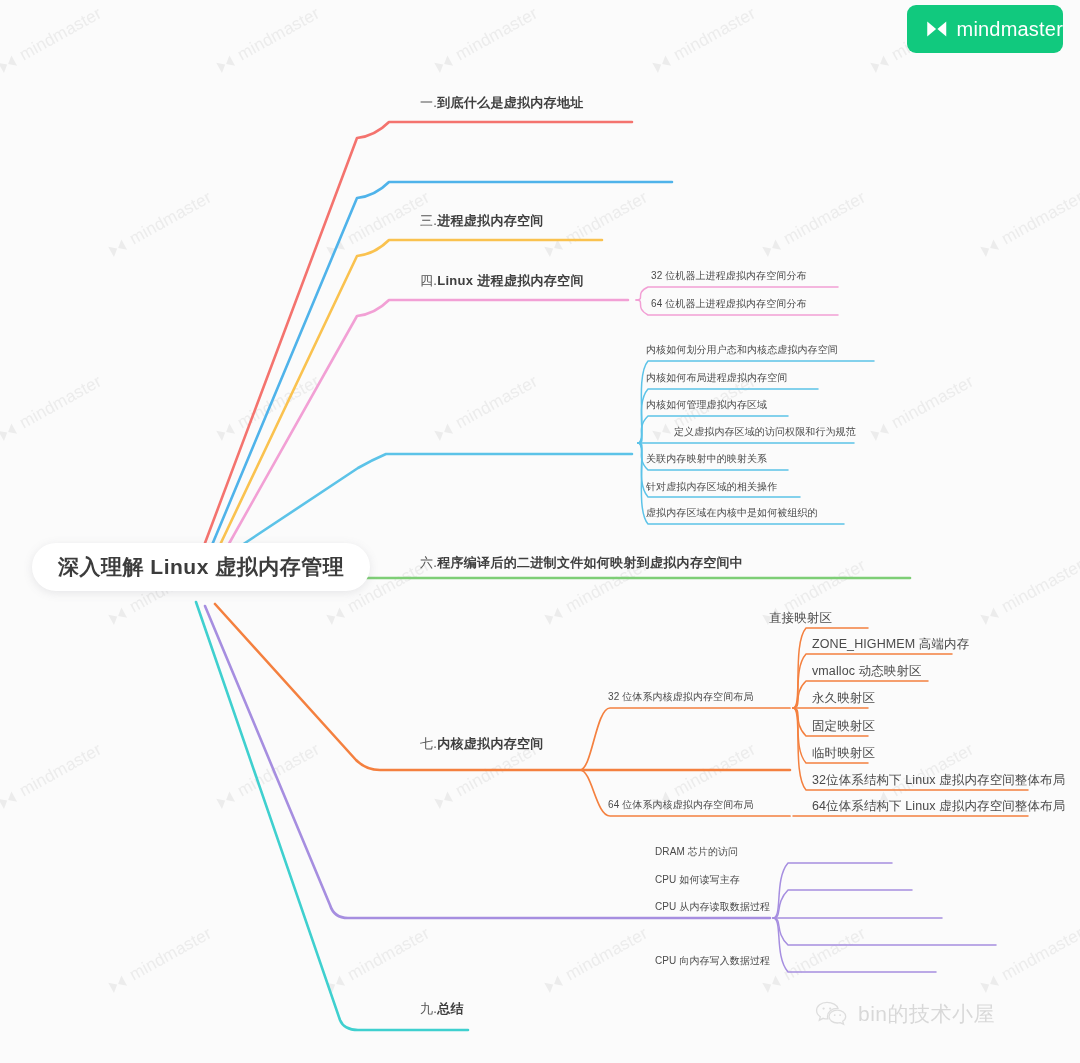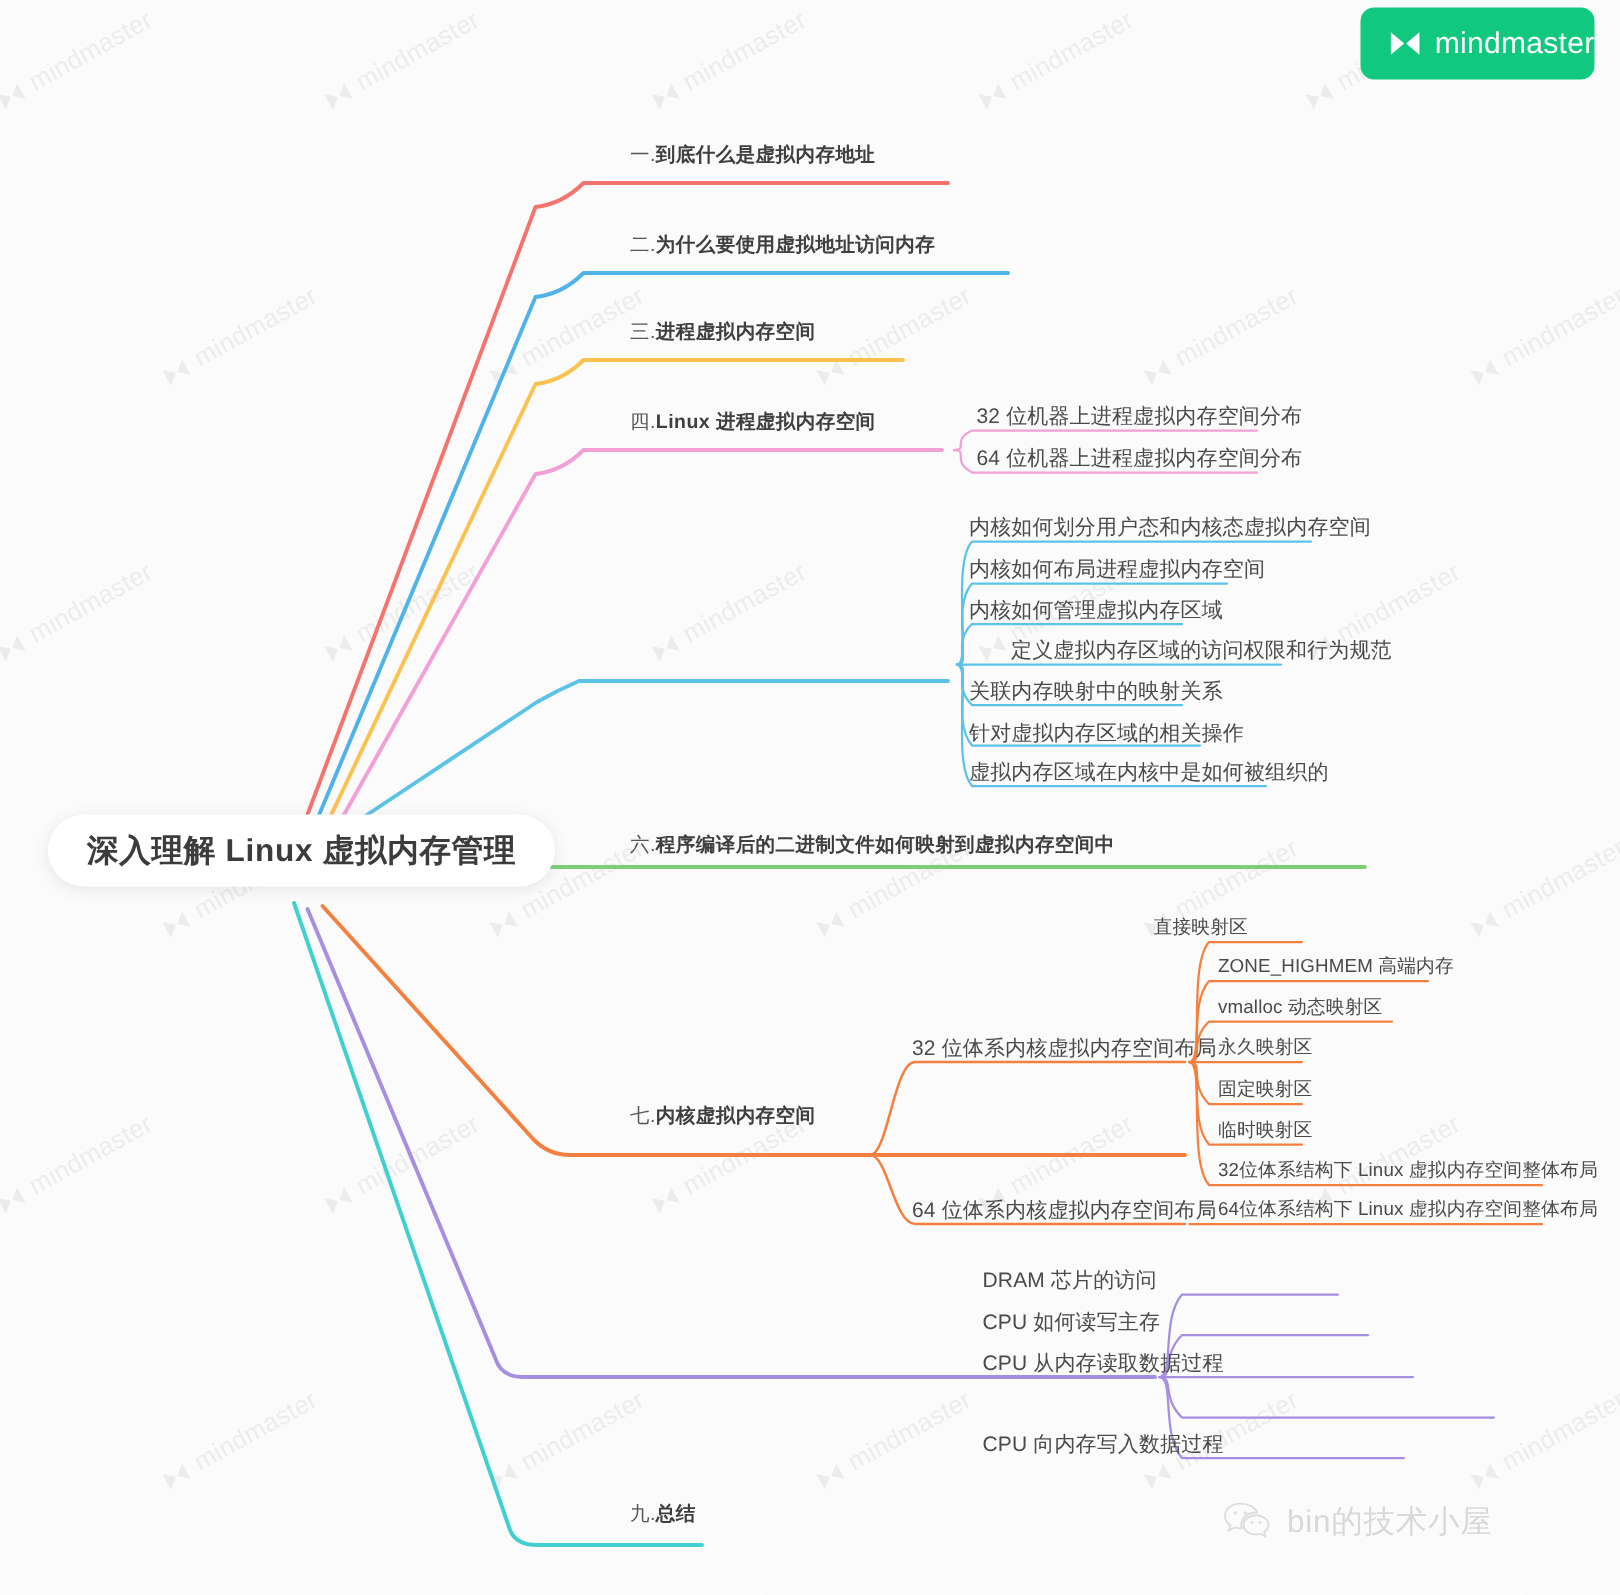--- a/index.html
+++ b/index.html
@@ -75,21 +75,21 @@
     color: #3f3f3f;
     font-size: 13px;
     font-weight: bold;
     letter-spacing: .3px;
     padding-bottom: 5px;
   }
   .l1-node .num { font-weight: normal; color: #555; }
 
   .l2-node {
     color: #4a4a4a;
-    font-size: 14px;
+    font-size: 10px;
     letter-spacing: .1px;
     padding-bottom: 4px;
   }
 
   .l3-node {
     color: #4a4a4a;
     font-size: 12.5px;
     letter-spacing: .1px;
     padding-bottom: 4px;
   }
@@ -387,23 +387,20 @@
       <path d="M773 918 C783 918 774 956 788 972 L936 972" fill="none" stroke="#a68ee0" stroke-width="1.5" stroke-linecap="round" stroke-linejoin="round"></path>
     </svg>
 
   <div class="node root-node" style="left:32px; top:543px;">
     <span>深入理解 Linux 虚拟内存管理</span>
   </div>
 
   <div class="node l1-node" style="left:420px; top:94px;">
     <span class="num">一.</span><span>到底什么是虚拟内存地址</span>
   </div>
-  <div class="node l1-node" style="left:420px; top:154px;">
-    <span class="num">二.</span><span>为什么要使用虚拟地址访问内存</span>
-  </div>
   <div class="node l1-node" style="left:420px; top:212px;">
     <span class="num">三.</span><span>进程虚拟内存空间</span>
   </div>
   <div class="node l1-node" style="left:420px; top:272px;">
     <span class="num">四.</span><span>Linux 进程虚拟内存空间</span>
   </div>
   <div class="node l1-node" style="left:420px; top:554px;">
     <span class="num">六.</span><span>程序编译后的二进制文件如何映射到虚拟内存空间中</span>
   </div>
   <div class="node l1-node" style="left:420px; top:735px;">

